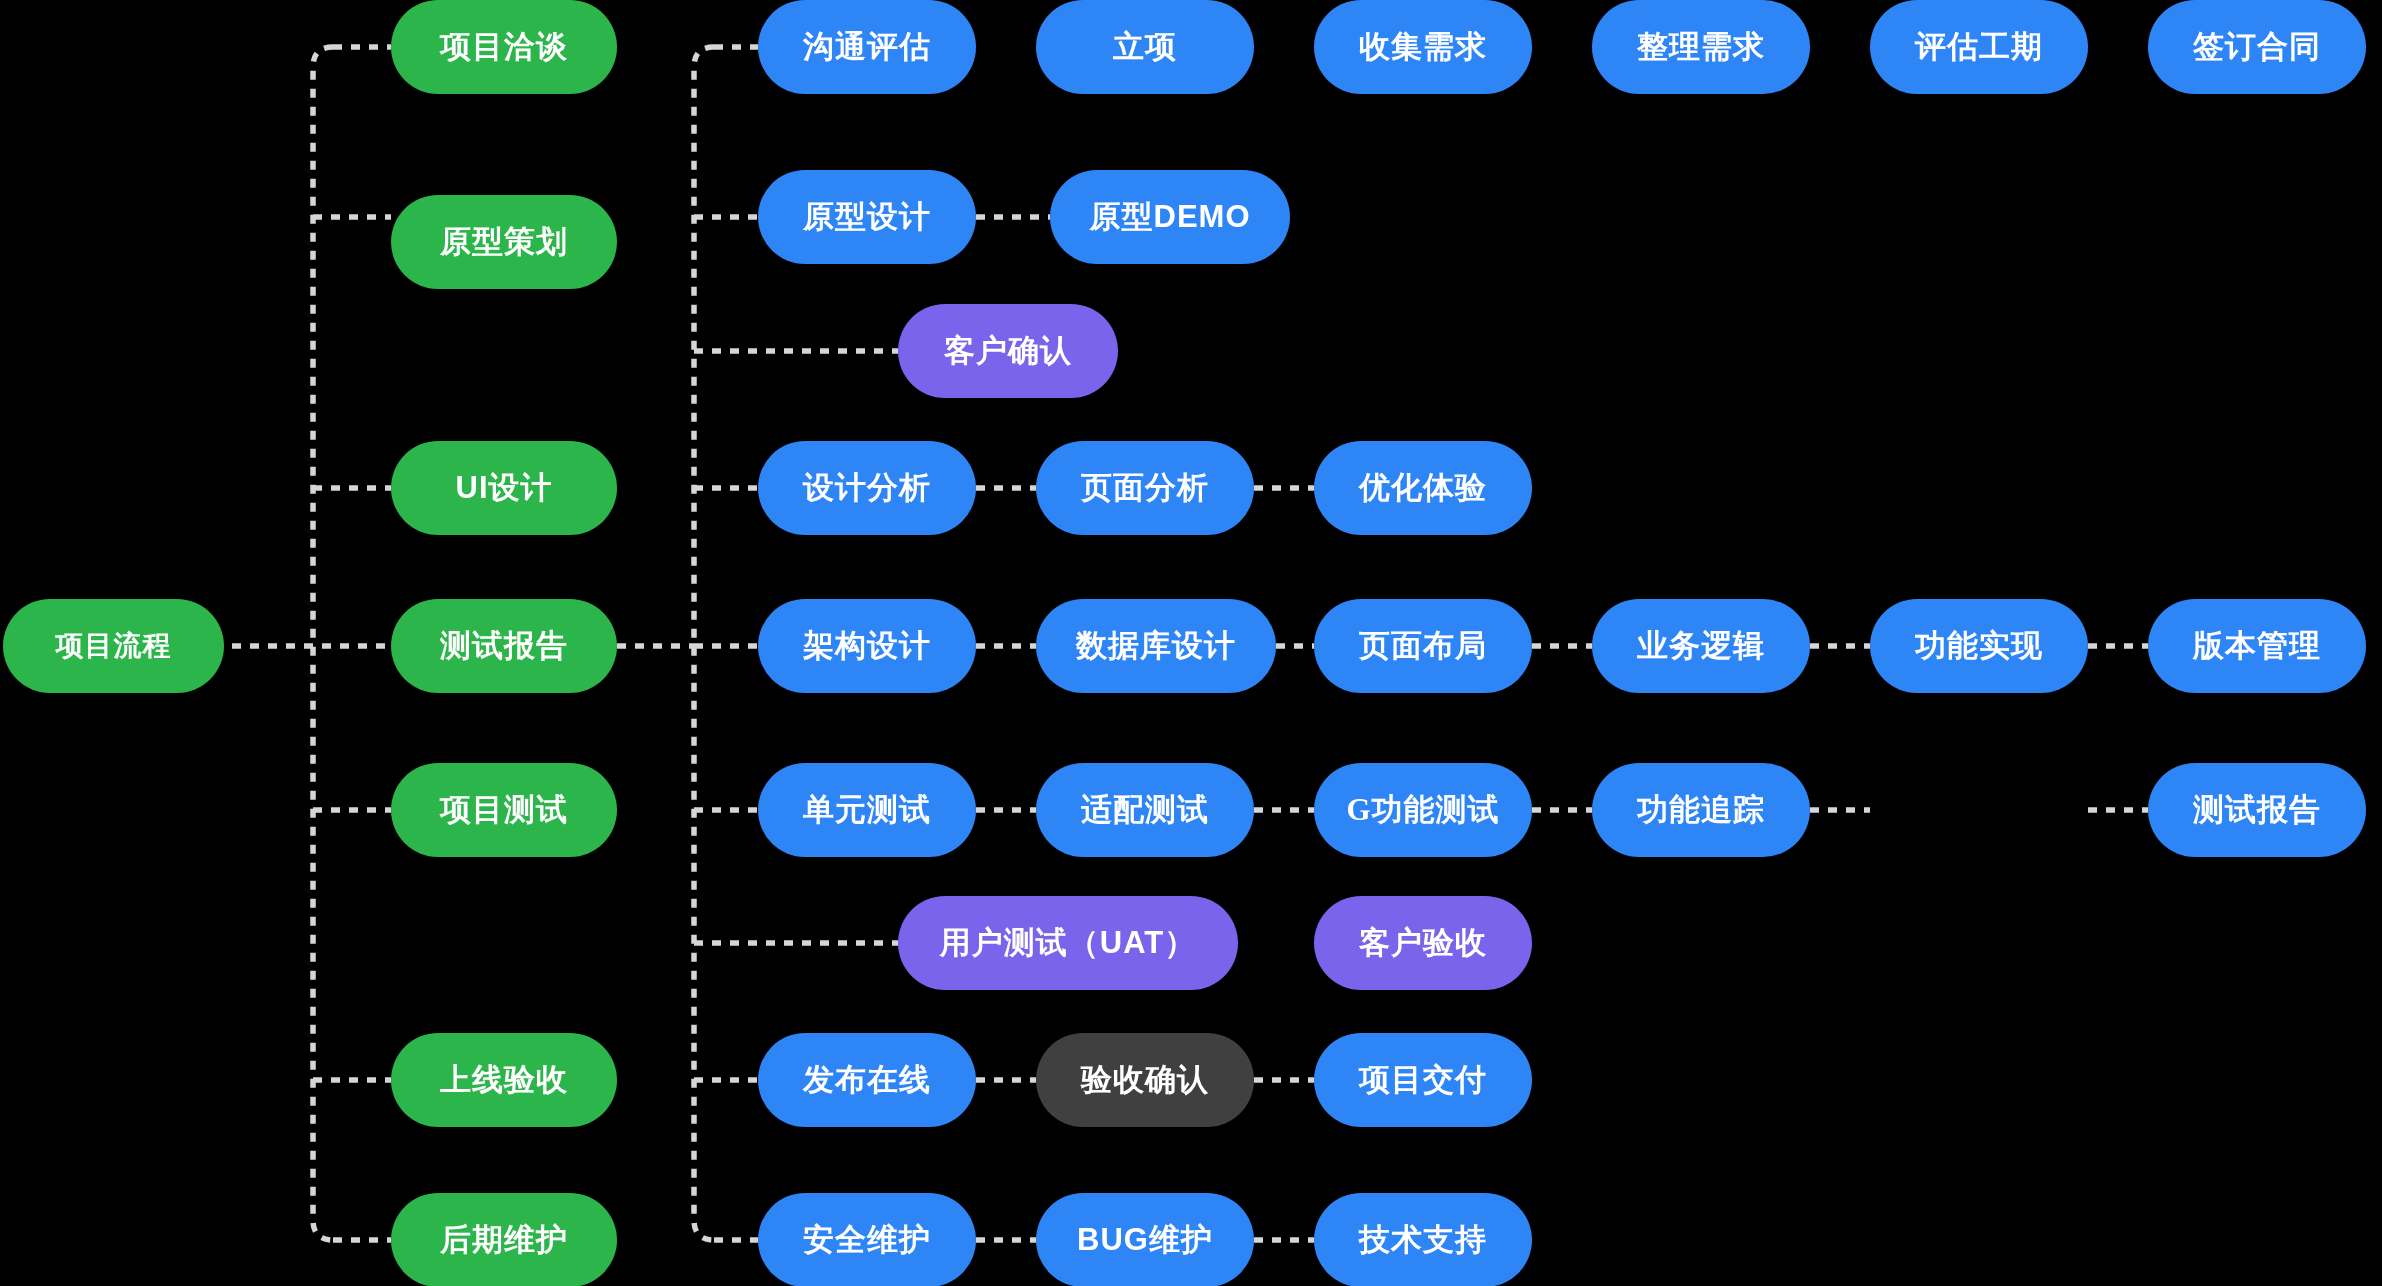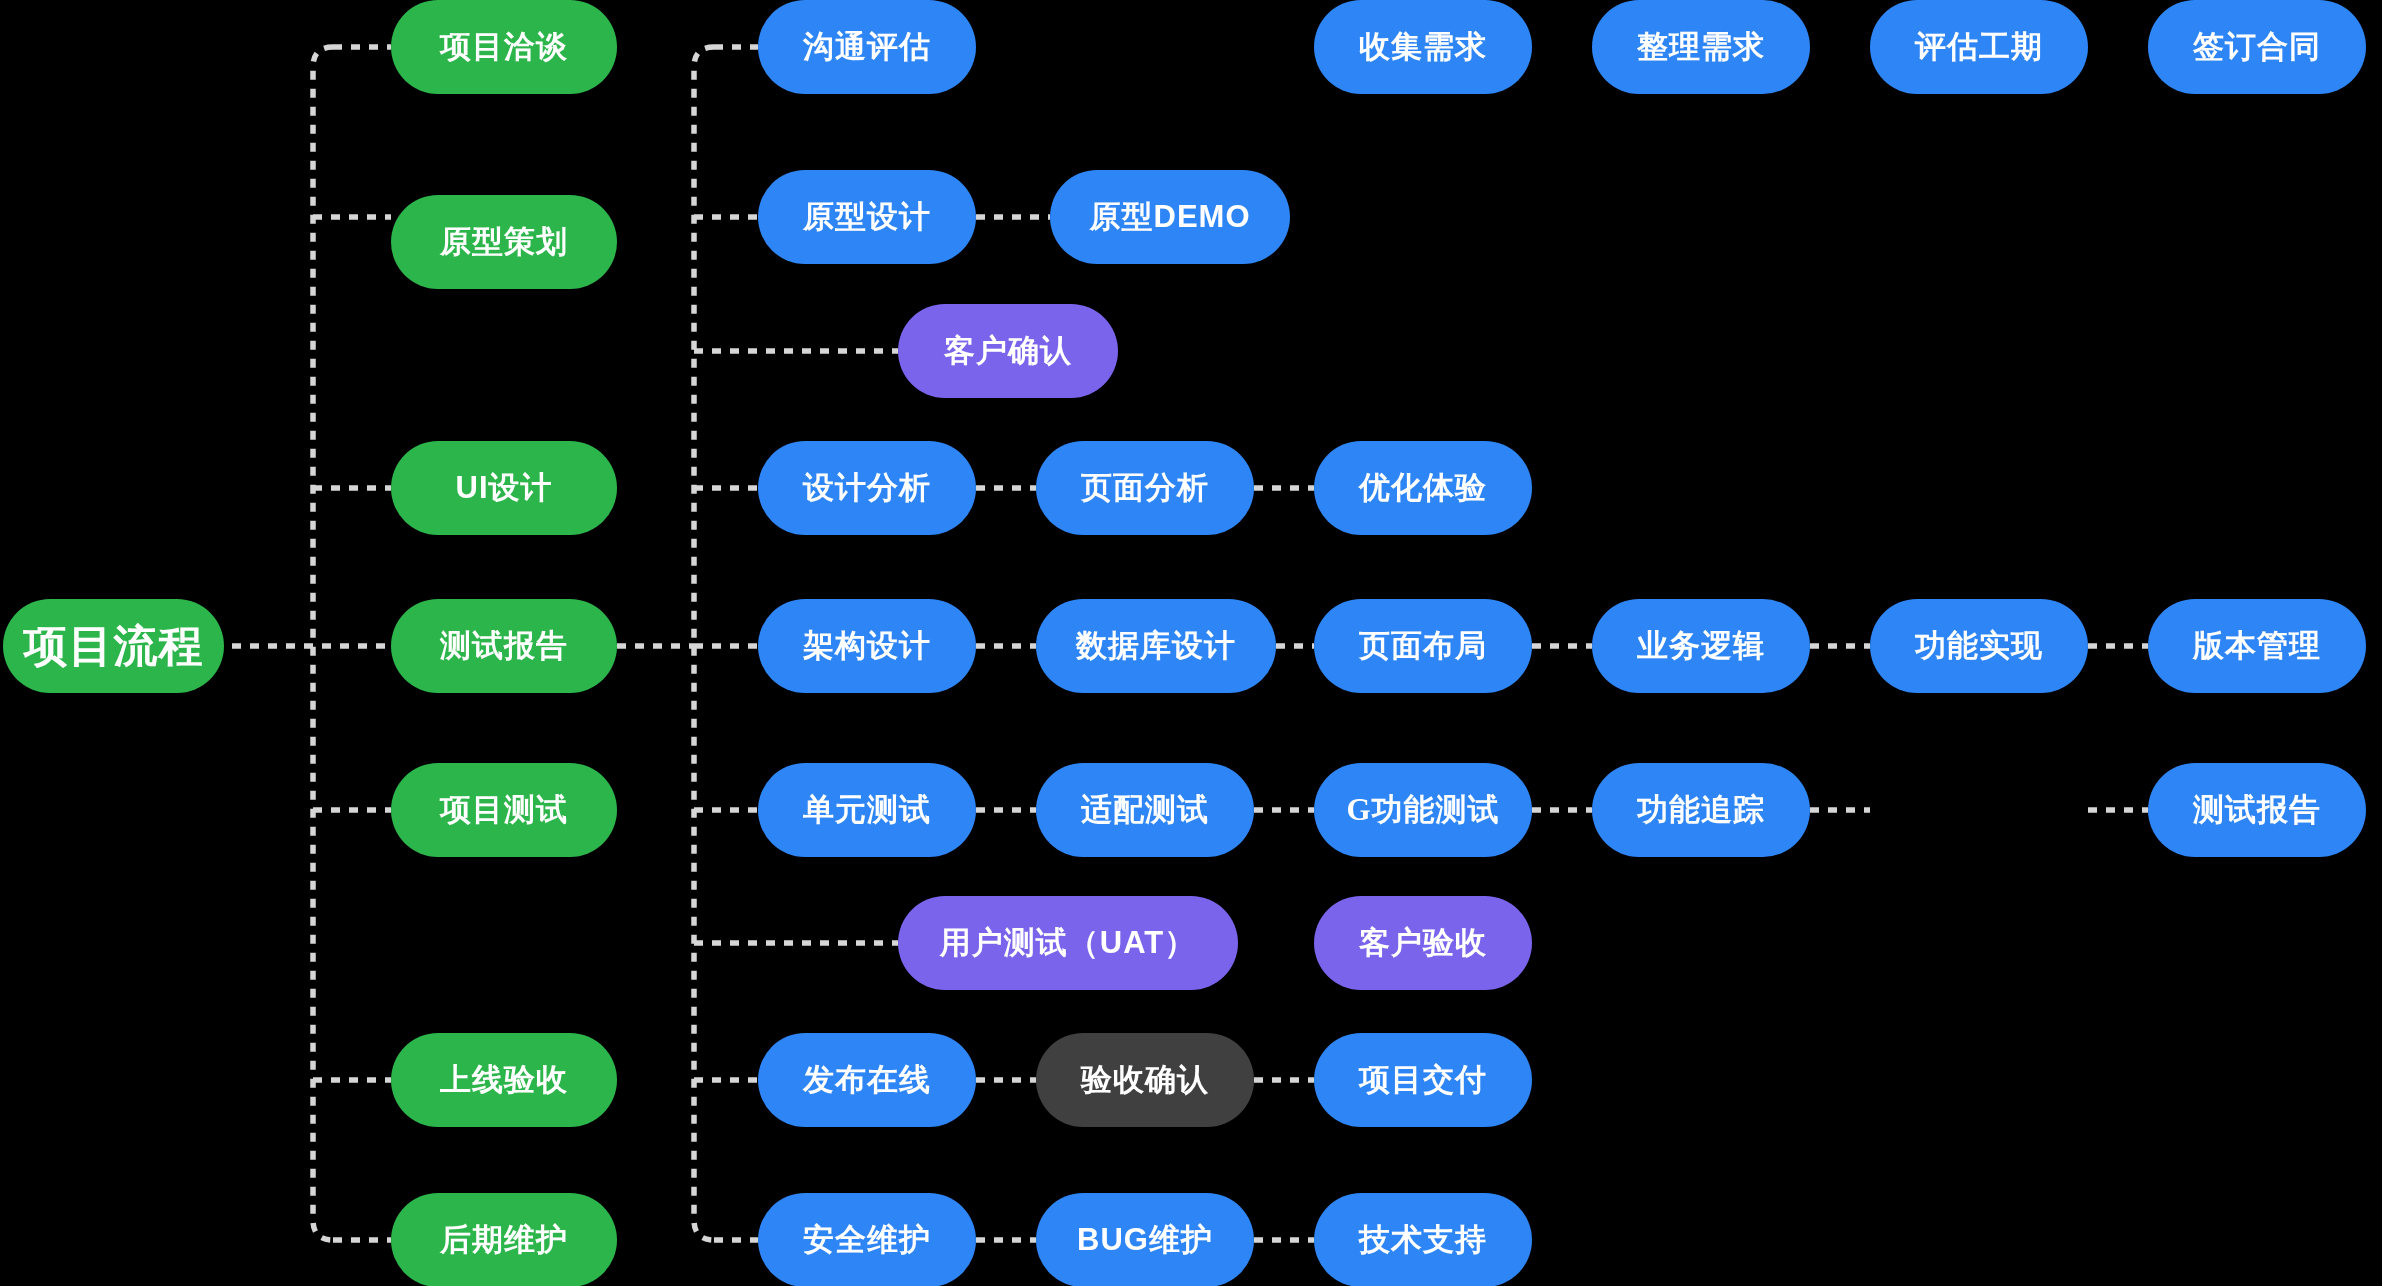--- a/index.html
+++ b/index.html
@@ -2,32 +2,33 @@
 <html><head>
 <meta charset="utf-8">
 <style>
   html,body{margin:0;padding:0;background:#000;}
   #canvas{position:relative;width:2382px;height:1286px;background:#000000;overflow:hidden;
           font-family:"Liberation Sans","DejaVu Sans",sans-serif;}
   #wires{position:absolute;left:0;top:0;width:100%;height:100%;}
   .node{position:absolute;height:94px;line-height:94px;text-align:center;
         border-radius:47px;color:#fff;font-size:31px;font-weight:700;
         white-space:nowrap;letter-spacing:1px;}
-  .node.root{font-size:44px;}
+  .node.root{font-size:28px;}
 </style>
 </head>
 <body>
 
 <div id="canvas">
   <svg id="wires" xmlns="http://www.w3.org/2000/svg" width="2382" height="1286" viewBox="0 0 2382 1286" fill="none">
       <path d="M 333 47 Q 313 47 313 67 L 313 1220 Q 313 1240 333 1240 M 714 47 Q 694 47 694 67 L 694 1220 Q 694 1240 714 1240 M 232 646 L 391 646 M 333 47 L 391 47 M 714 47 L 758 47 M 313 217 L 391 217 M 694 217 L 758 217 M 976 217 L 1050 217 M 694 351 L 898 351 M 313 488 L 391 488 M 694 488 L 758 488 M 976 488 L 1036 488 M 1254 488 L 1314 488 M 617 646 L 694 646 M 694 646 L 758 646 M 976 646 L 1036 646 M 1276 646 L 1314 646 M 1532 646 L 1592 646 M 1810 646 L 1870 646 M 2088 646 L 2148 646 M 313 810 L 391 810 M 694 810 L 758 810 M 976 810 L 1036 810 M 1254 810 L 1314 810 M 1532 810 L 1592 810 M 1810 810 L 1870 810 M 2088 810 L 2148 810 M 694 943 L 898 943 M 313 1080 L 391 1080 M 694 1080 L 758 1080 M 976 1080 L 1036 1080 M 1254 1080 L 1314 1080 M 333 1240 L 391 1240 M 714 1240 L 758 1240 M 976 1240 L 1036 1240 M 1254 1240 L 1314 1240" stroke="#D6D6D6" stroke-width="5.5" stroke-dasharray="9 9" fill="none"></path>
     </svg>
 <div class="node root" style="left: 3px; top: 599px; width: 221px; background: rgb(44, 181, 74);">项目流程</div>
     <div class="node" style="left: 391px; top: 0px; width: 226px; background: rgb(44, 181, 74);">项目洽谈</div>
     <div class="node" style="left: 758px; top: 0px; width: 218px; background: rgb(46, 133, 246);">沟通评估</div>
+    <div class="node" style="left: 1036px; top: 0px; width: 218px; background: rgb(46, 133, 246);">立项</div>
     <div class="node" style="left: 1314px; top: 0px; width: 218px; background: rgb(46, 133, 246);">收集需求</div>
     <div class="node" style="left: 1592px; top: 0px; width: 218px; background: rgb(46, 133, 246);">整理需求</div>
     <div class="node" style="left: 1870px; top: 0px; width: 218px; background: rgb(46, 133, 246);">评估工期</div>
     <div class="node" style="left: 2148px; top: 0px; width: 218px; background: rgb(46, 133, 246);">签订合同</div>
     <div class="node" style="left: 391px; top: 170px; width: 226px; background: rgb(44, 181, 74); margin-top: 25px;">原型策划</div>
     <div class="node" style="left: 758px; top: 170px; width: 218px; background: rgb(46, 133, 246);">原型设计</div>
     <div class="node" style="left: 1050px; top: 170px; width: 240px; background: rgb(46, 133, 246);">原型DEMO</div>
     <div class="node" style="left: 898px; top: 304px; width: 220px; background: rgb(122, 100, 236);">客户确认</div>
     <div class="node" style="left: 391px; top: 441px; width: 226px; background: rgb(44, 181, 74);">UI设计</div>
     <div class="node" style="left: 758px; top: 441px; width: 218px; background: rgb(46, 133, 246);">设计分析</div>

